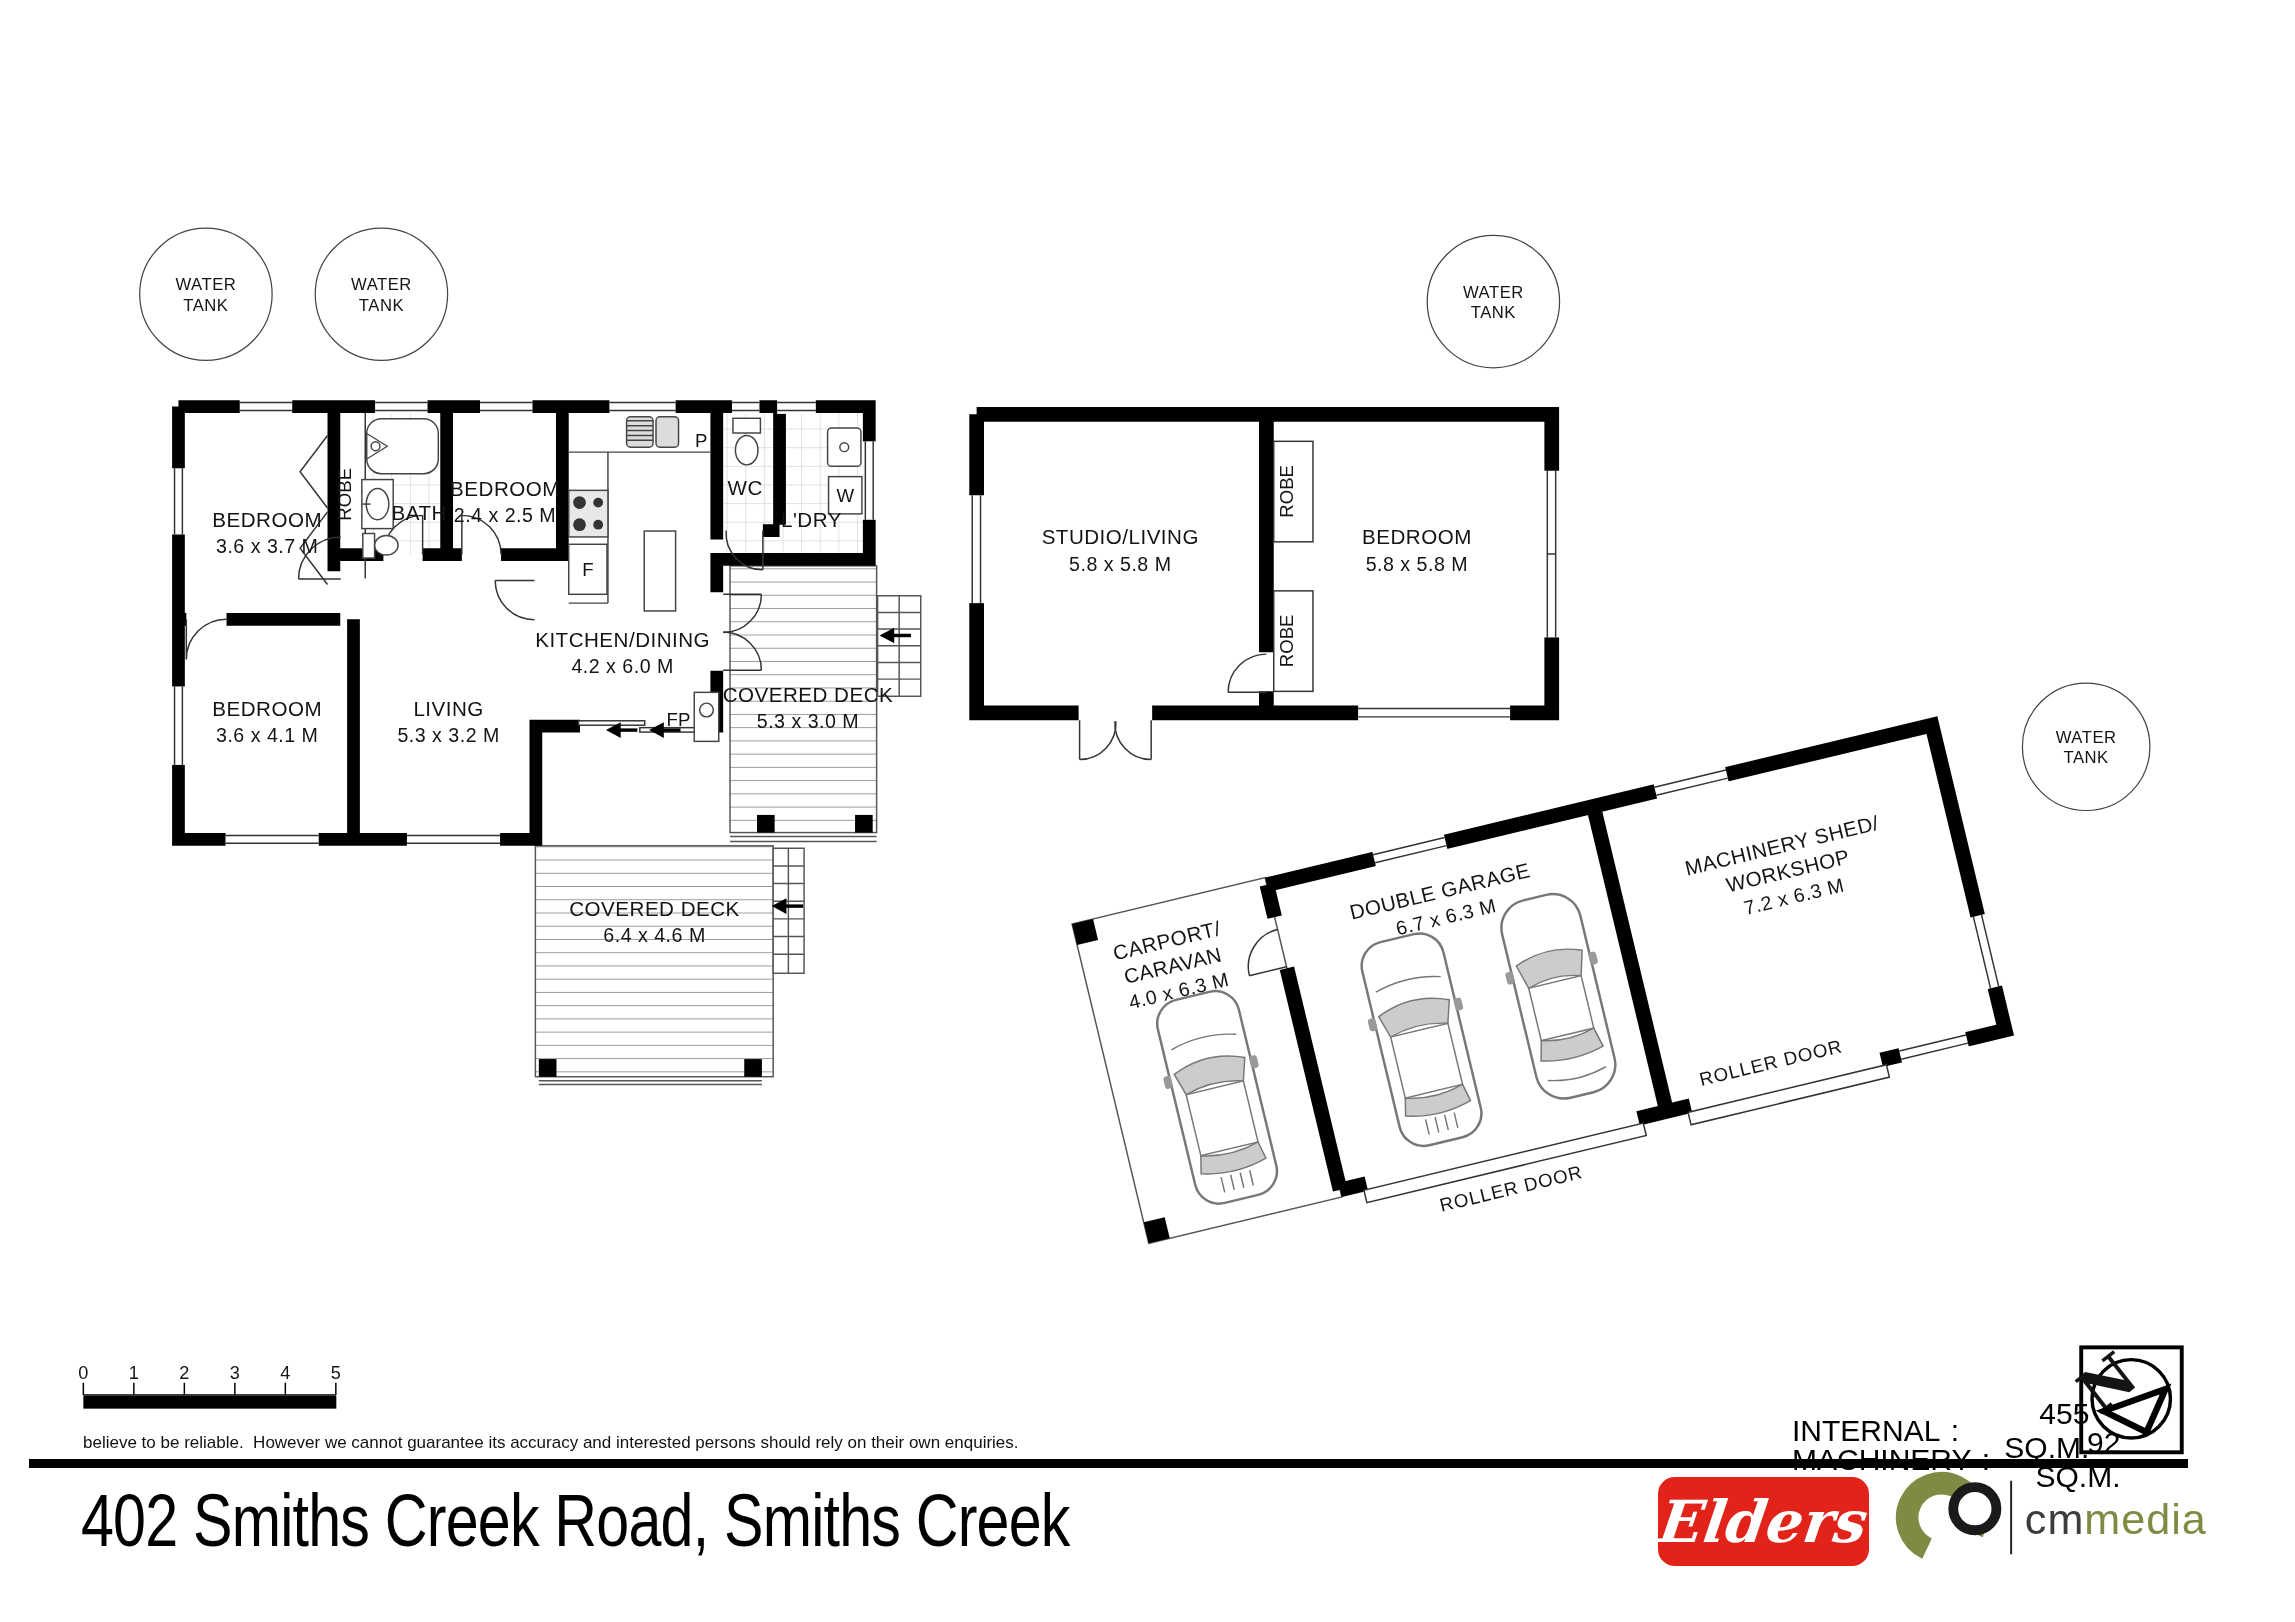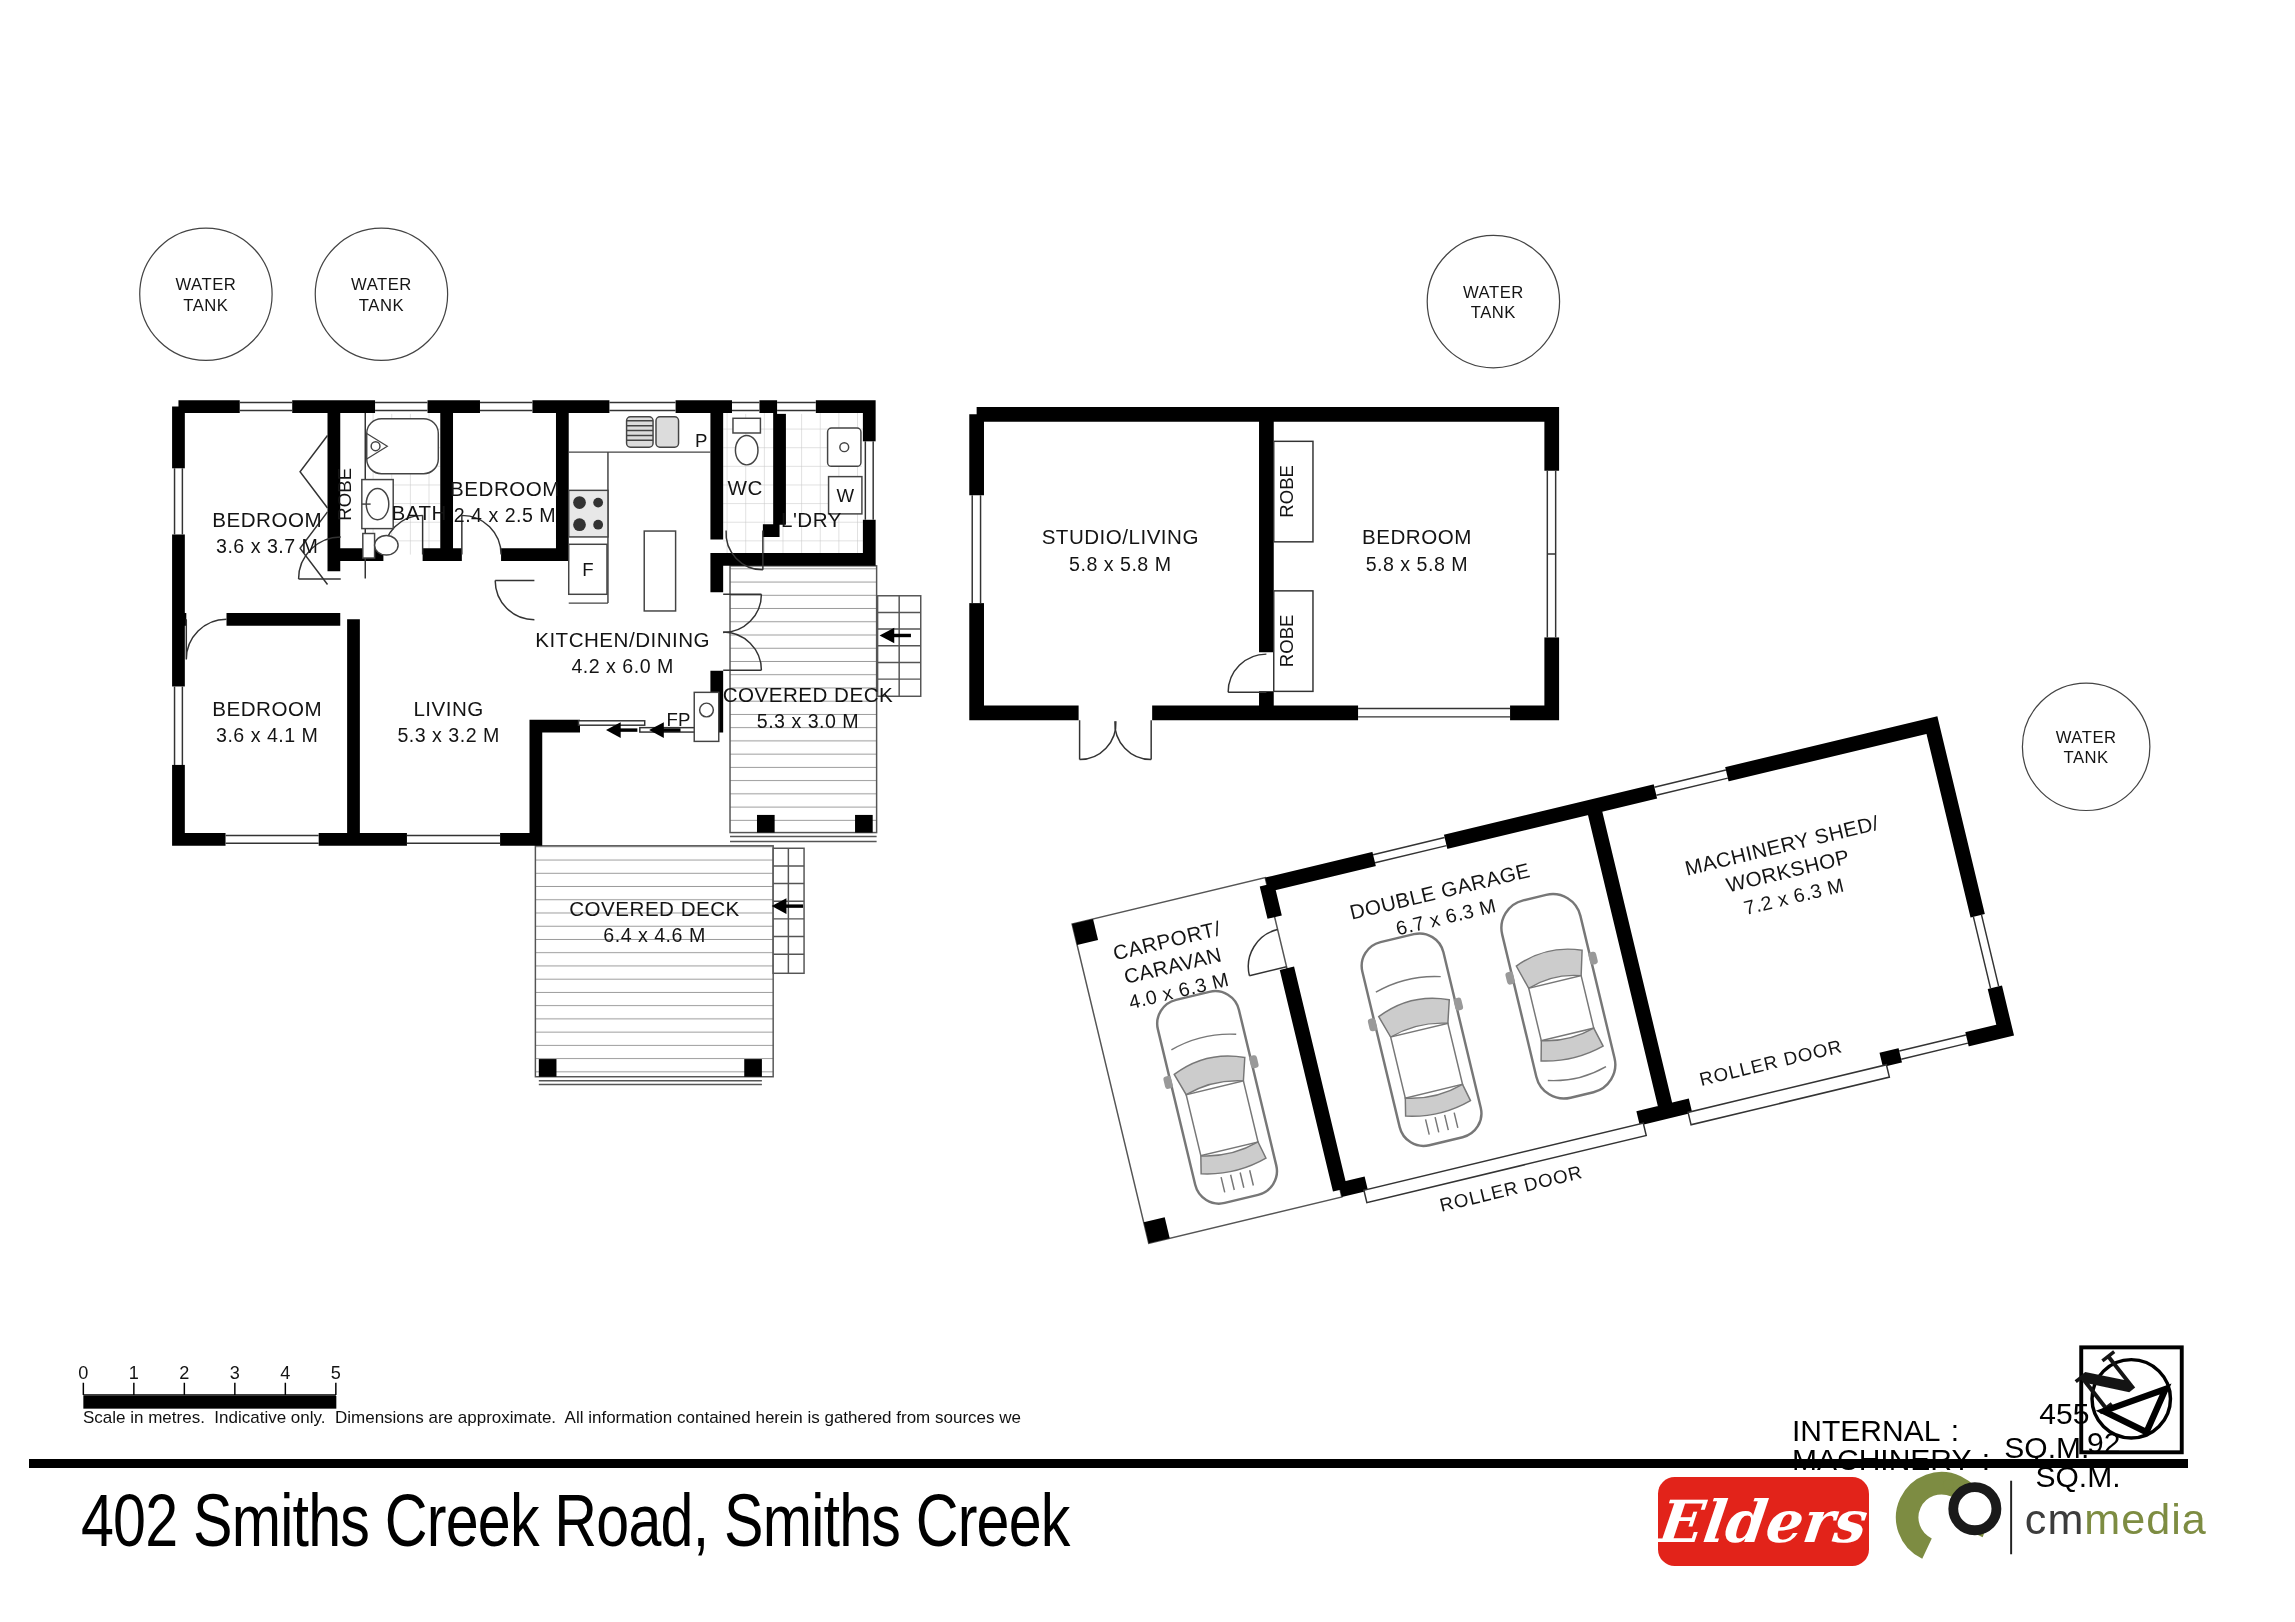--- a/index.html
+++ b/index.html
@@ -327,21 +327,21 @@
     <circle cx="3960" cy="3095" r="70" fill="none" stroke="#7d8c42" stroke-width="46" stroke-dasharray="330 110" transform="rotate(115 3960 3095)"></circle>
     <circle cx="4028" cy="3077" r="44" fill="#fff" stroke="#1a1a1a" stroke-width="20"></circle>
     <circle cx="3974" cy="3028" r="11" fill="#7d8c42"></circle>
     <rect x="4100" y="3020" width="4" height="150" fill="#222"></rect>
     <text x="4130" y="3128" style="font-size:88px;letter-spacing:2px">
       <tspan fill="#3c3c3c">cm</tspan><tspan fill="#7d8c42">media</tspan>
     </text>
   </g>
 </svg>
 
-  <div class="disclaimer" style="top:1408px">Scale in metres.  Indicative only.  Dimensions are approximate.  All information contained herein is gathered from sources we</div>
+  <div class="disclaimer" style="top:1433px">believe to be reliable.  However we cannot guarantee its accuracy and interested persons should rely on their own enquiries.</div>
   <div class="rule"></div>
   <div class="title">402 Smiths Creek Road, Smiths Creek</div>
 
   <div class="areas">
     <div class="area-row">
       <span>INTERNAL</span>
       <span class="sep">:</span>
       <span class="val">455 SQ.M.</span>
     </div>
     <div class="area-row">

